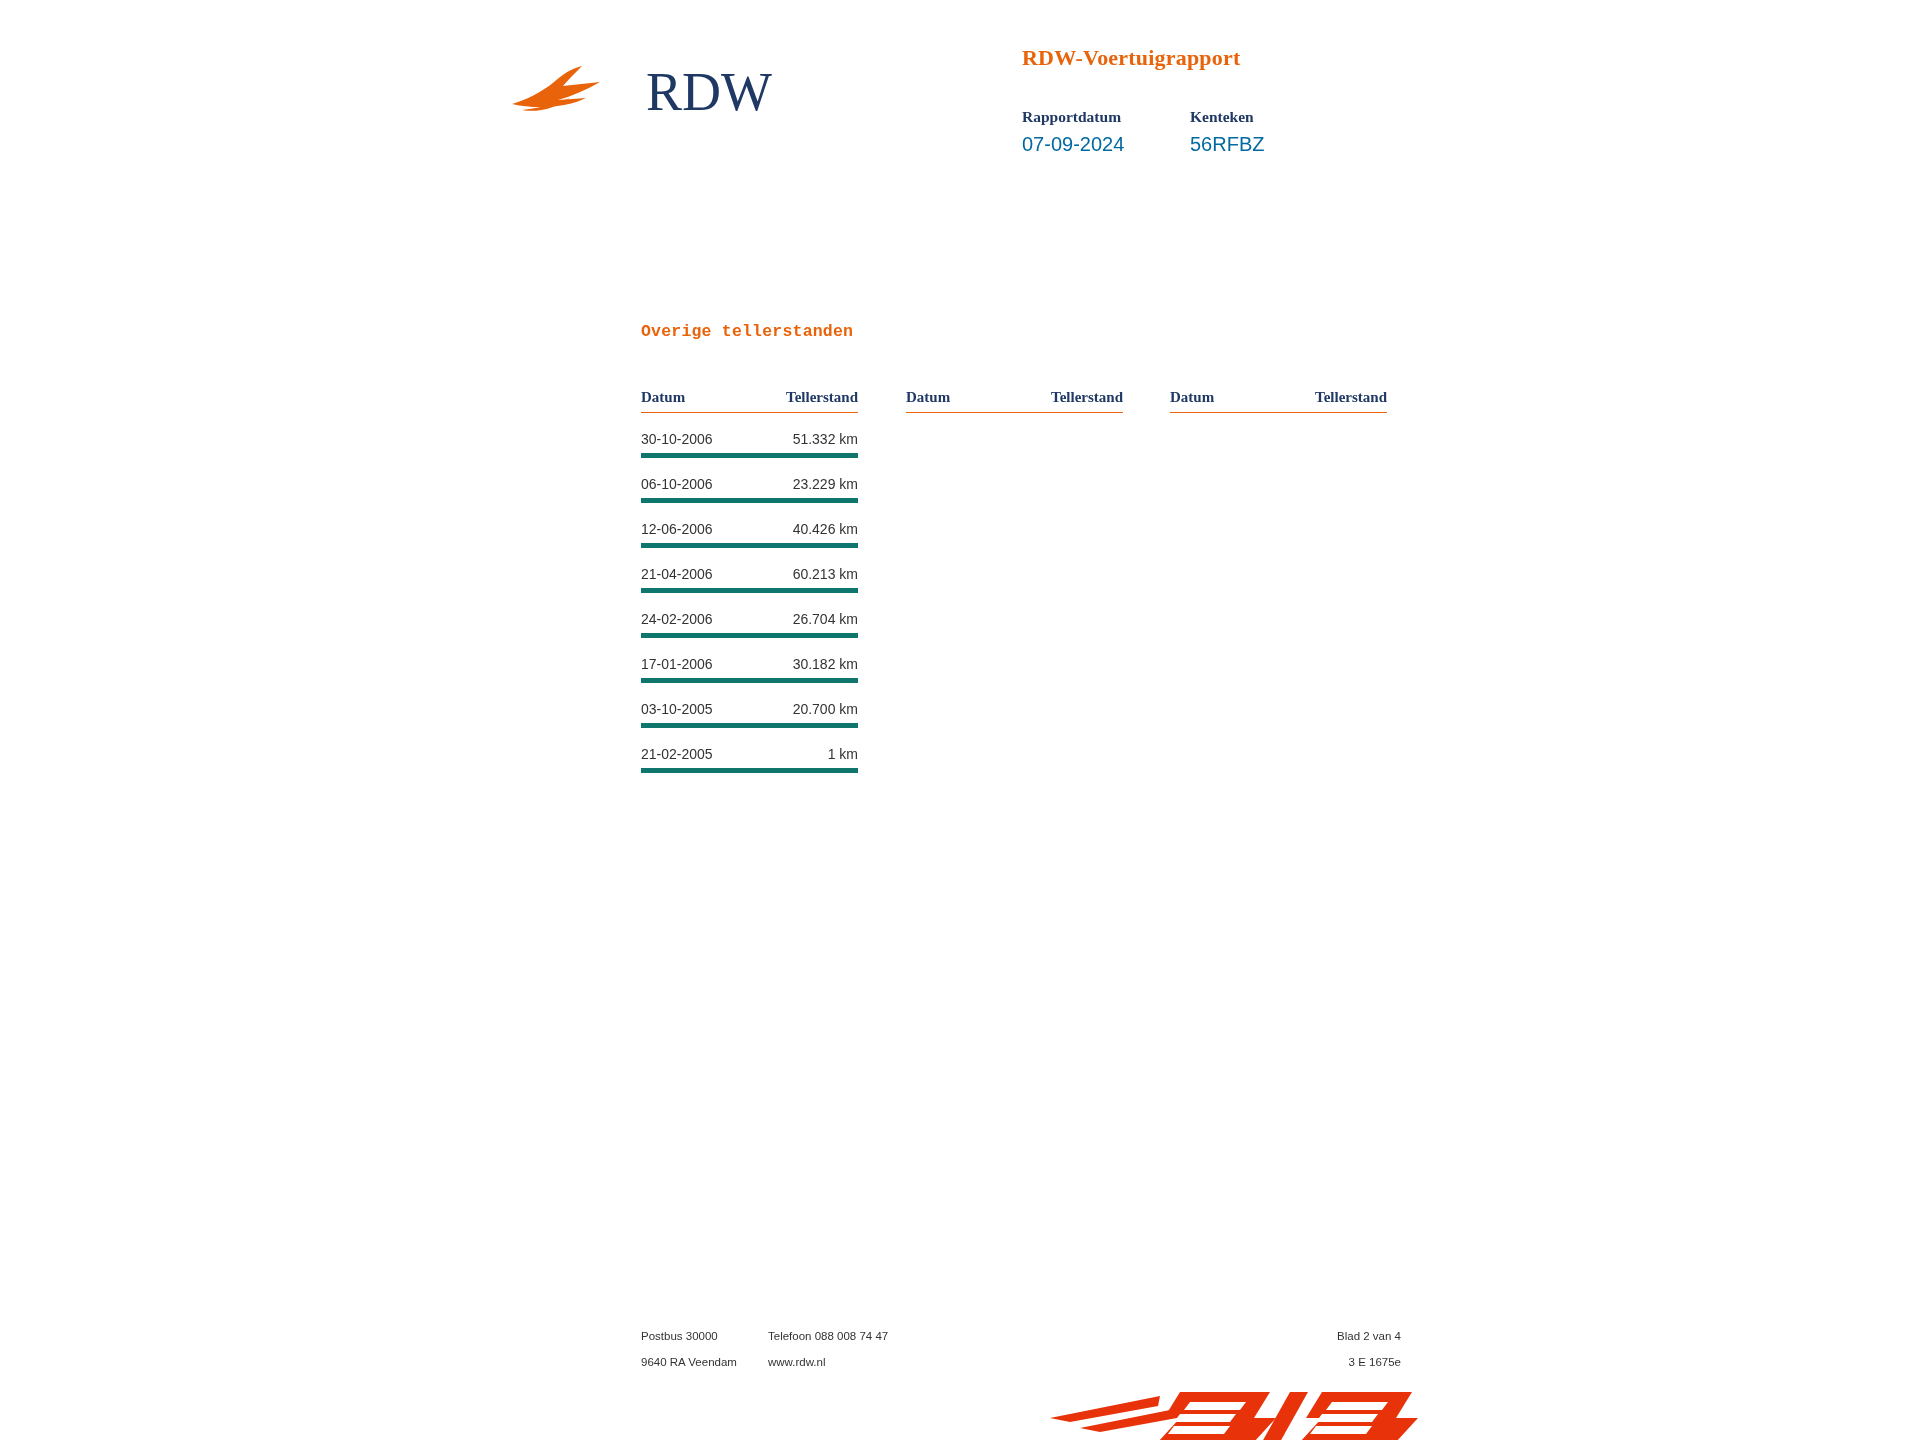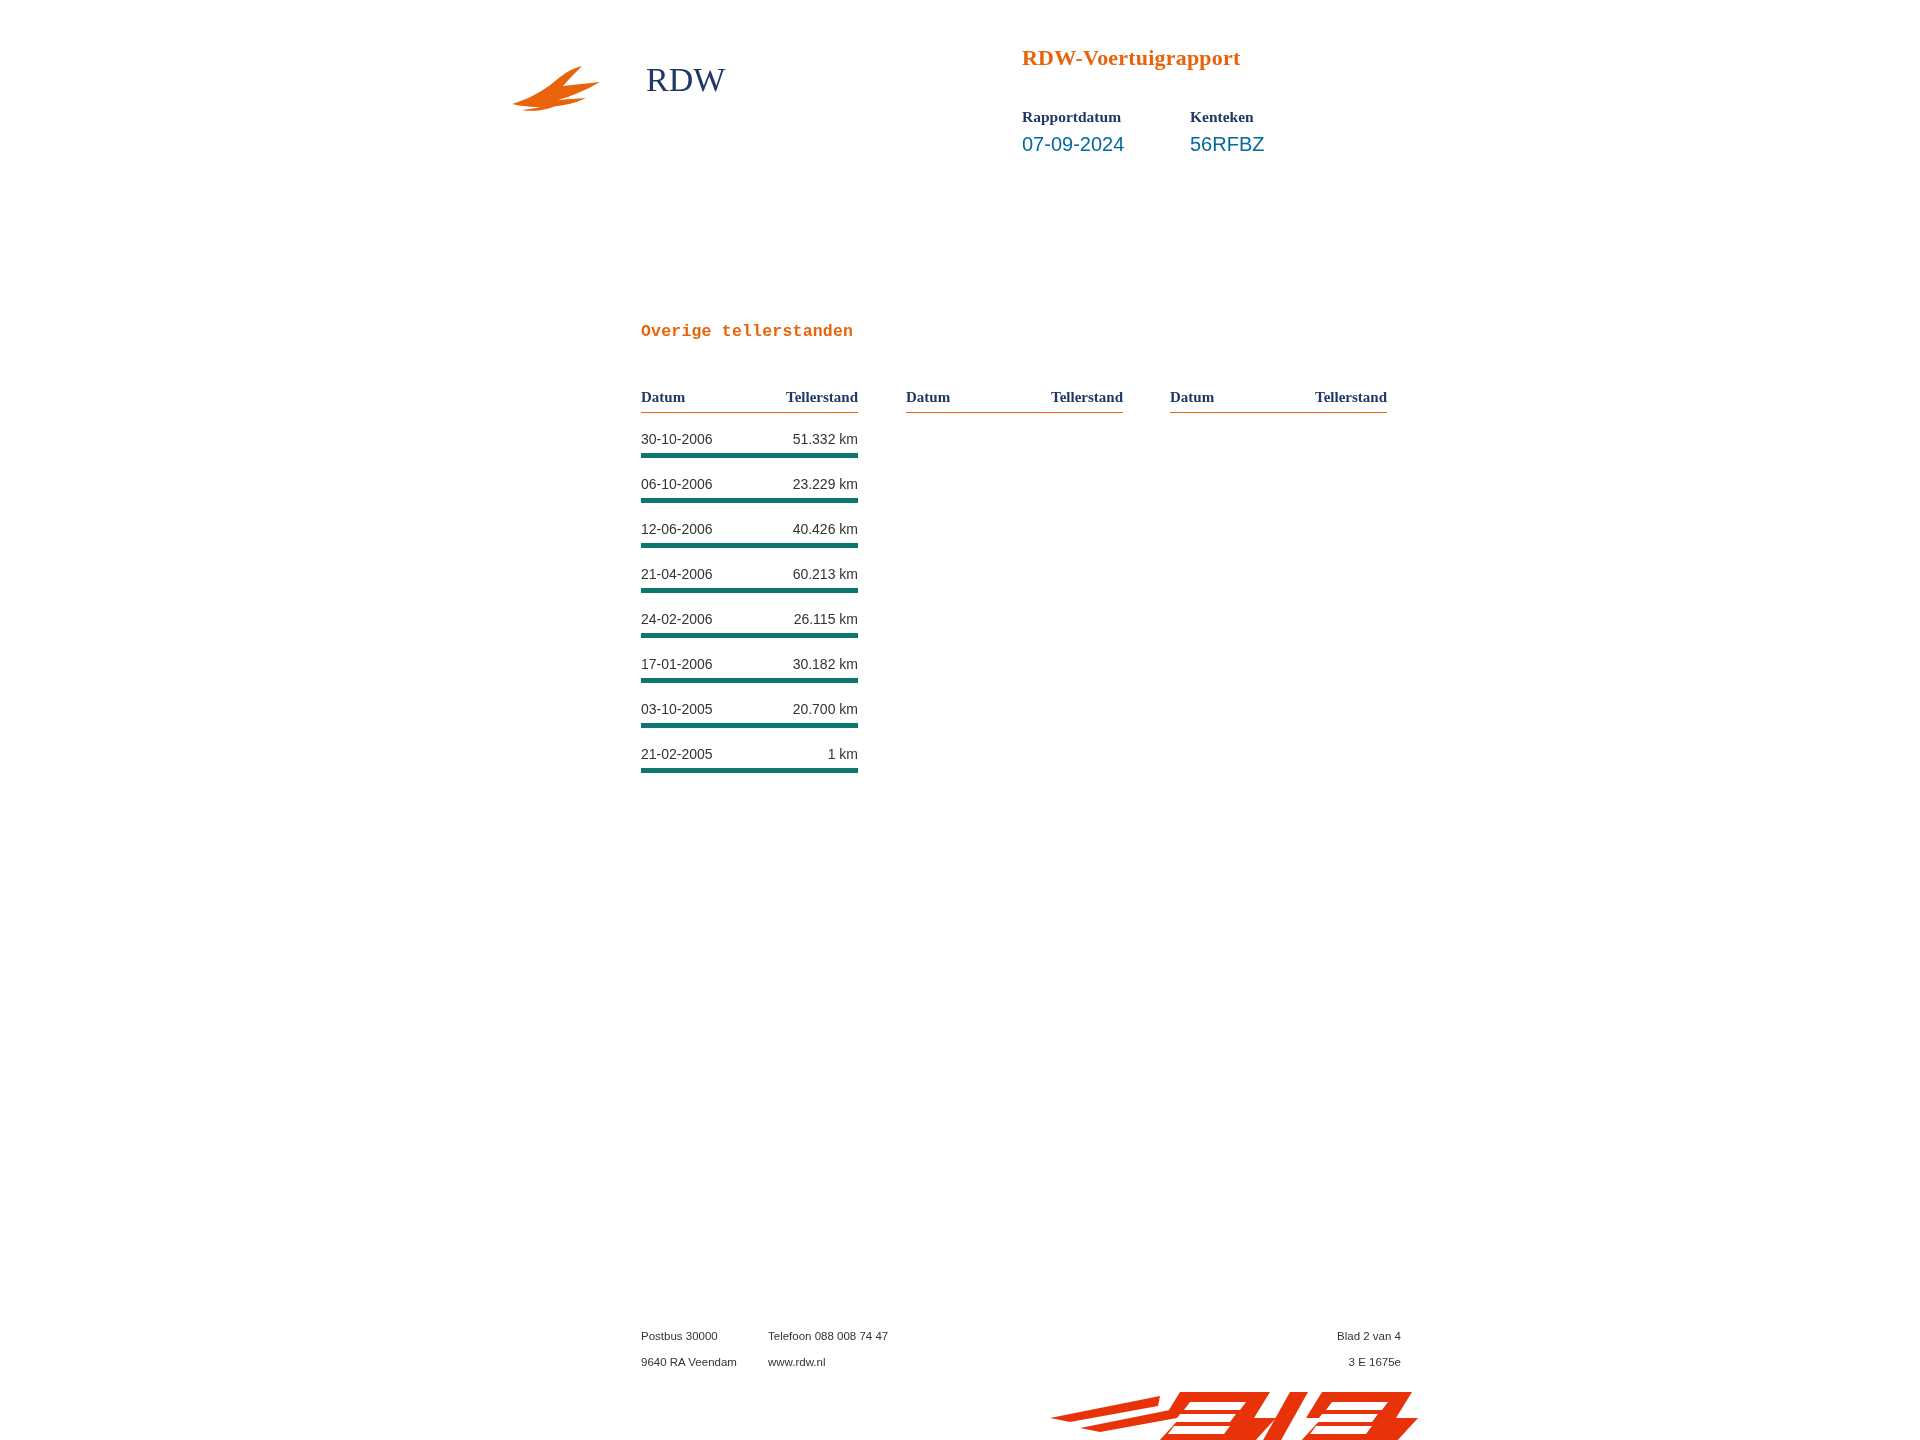--- a/index.html
+++ b/index.html
@@ -29,21 +29,21 @@
     left: 0;
     top: 30px;
     width: 96px;
     height: 56px;
   }
   .logo-text {
     position: absolute;
     left: 138px;
     top: 31px;
     font-family: "Liberation Serif", serif;
-    font-size: 34px;
+    font-size: 54px;
     letter-spacing: 0px;
     color: #1f3864;
     font-weight: 400;
   }
 
   .report-title {
     position: absolute;
     left: 1022px;
     top: 45px;
     font-family: "Liberation Serif", serif;
@@ -200,21 +200,21 @@
         <tr>
           <td class="col-date">12-06-2006</td>
           <td class="col-value">40.426 km</td>
         </tr>
         <tr>
           <td class="col-date">21-04-2006</td>
           <td class="col-value">60.213 km</td>
         </tr>
         <tr>
           <td class="col-date">24-02-2006</td>
-          <td class="col-value">26.115 km</td>
+          <td class="col-value">26.704 km</td>
         </tr>
         <tr>
           <td class="col-date">17-01-2006</td>
           <td class="col-value">30.182 km</td>
         </tr>
         <tr>
           <td class="col-date">03-10-2005</td>
           <td class="col-value">20.700 km</td>
         </tr>
         <tr>

